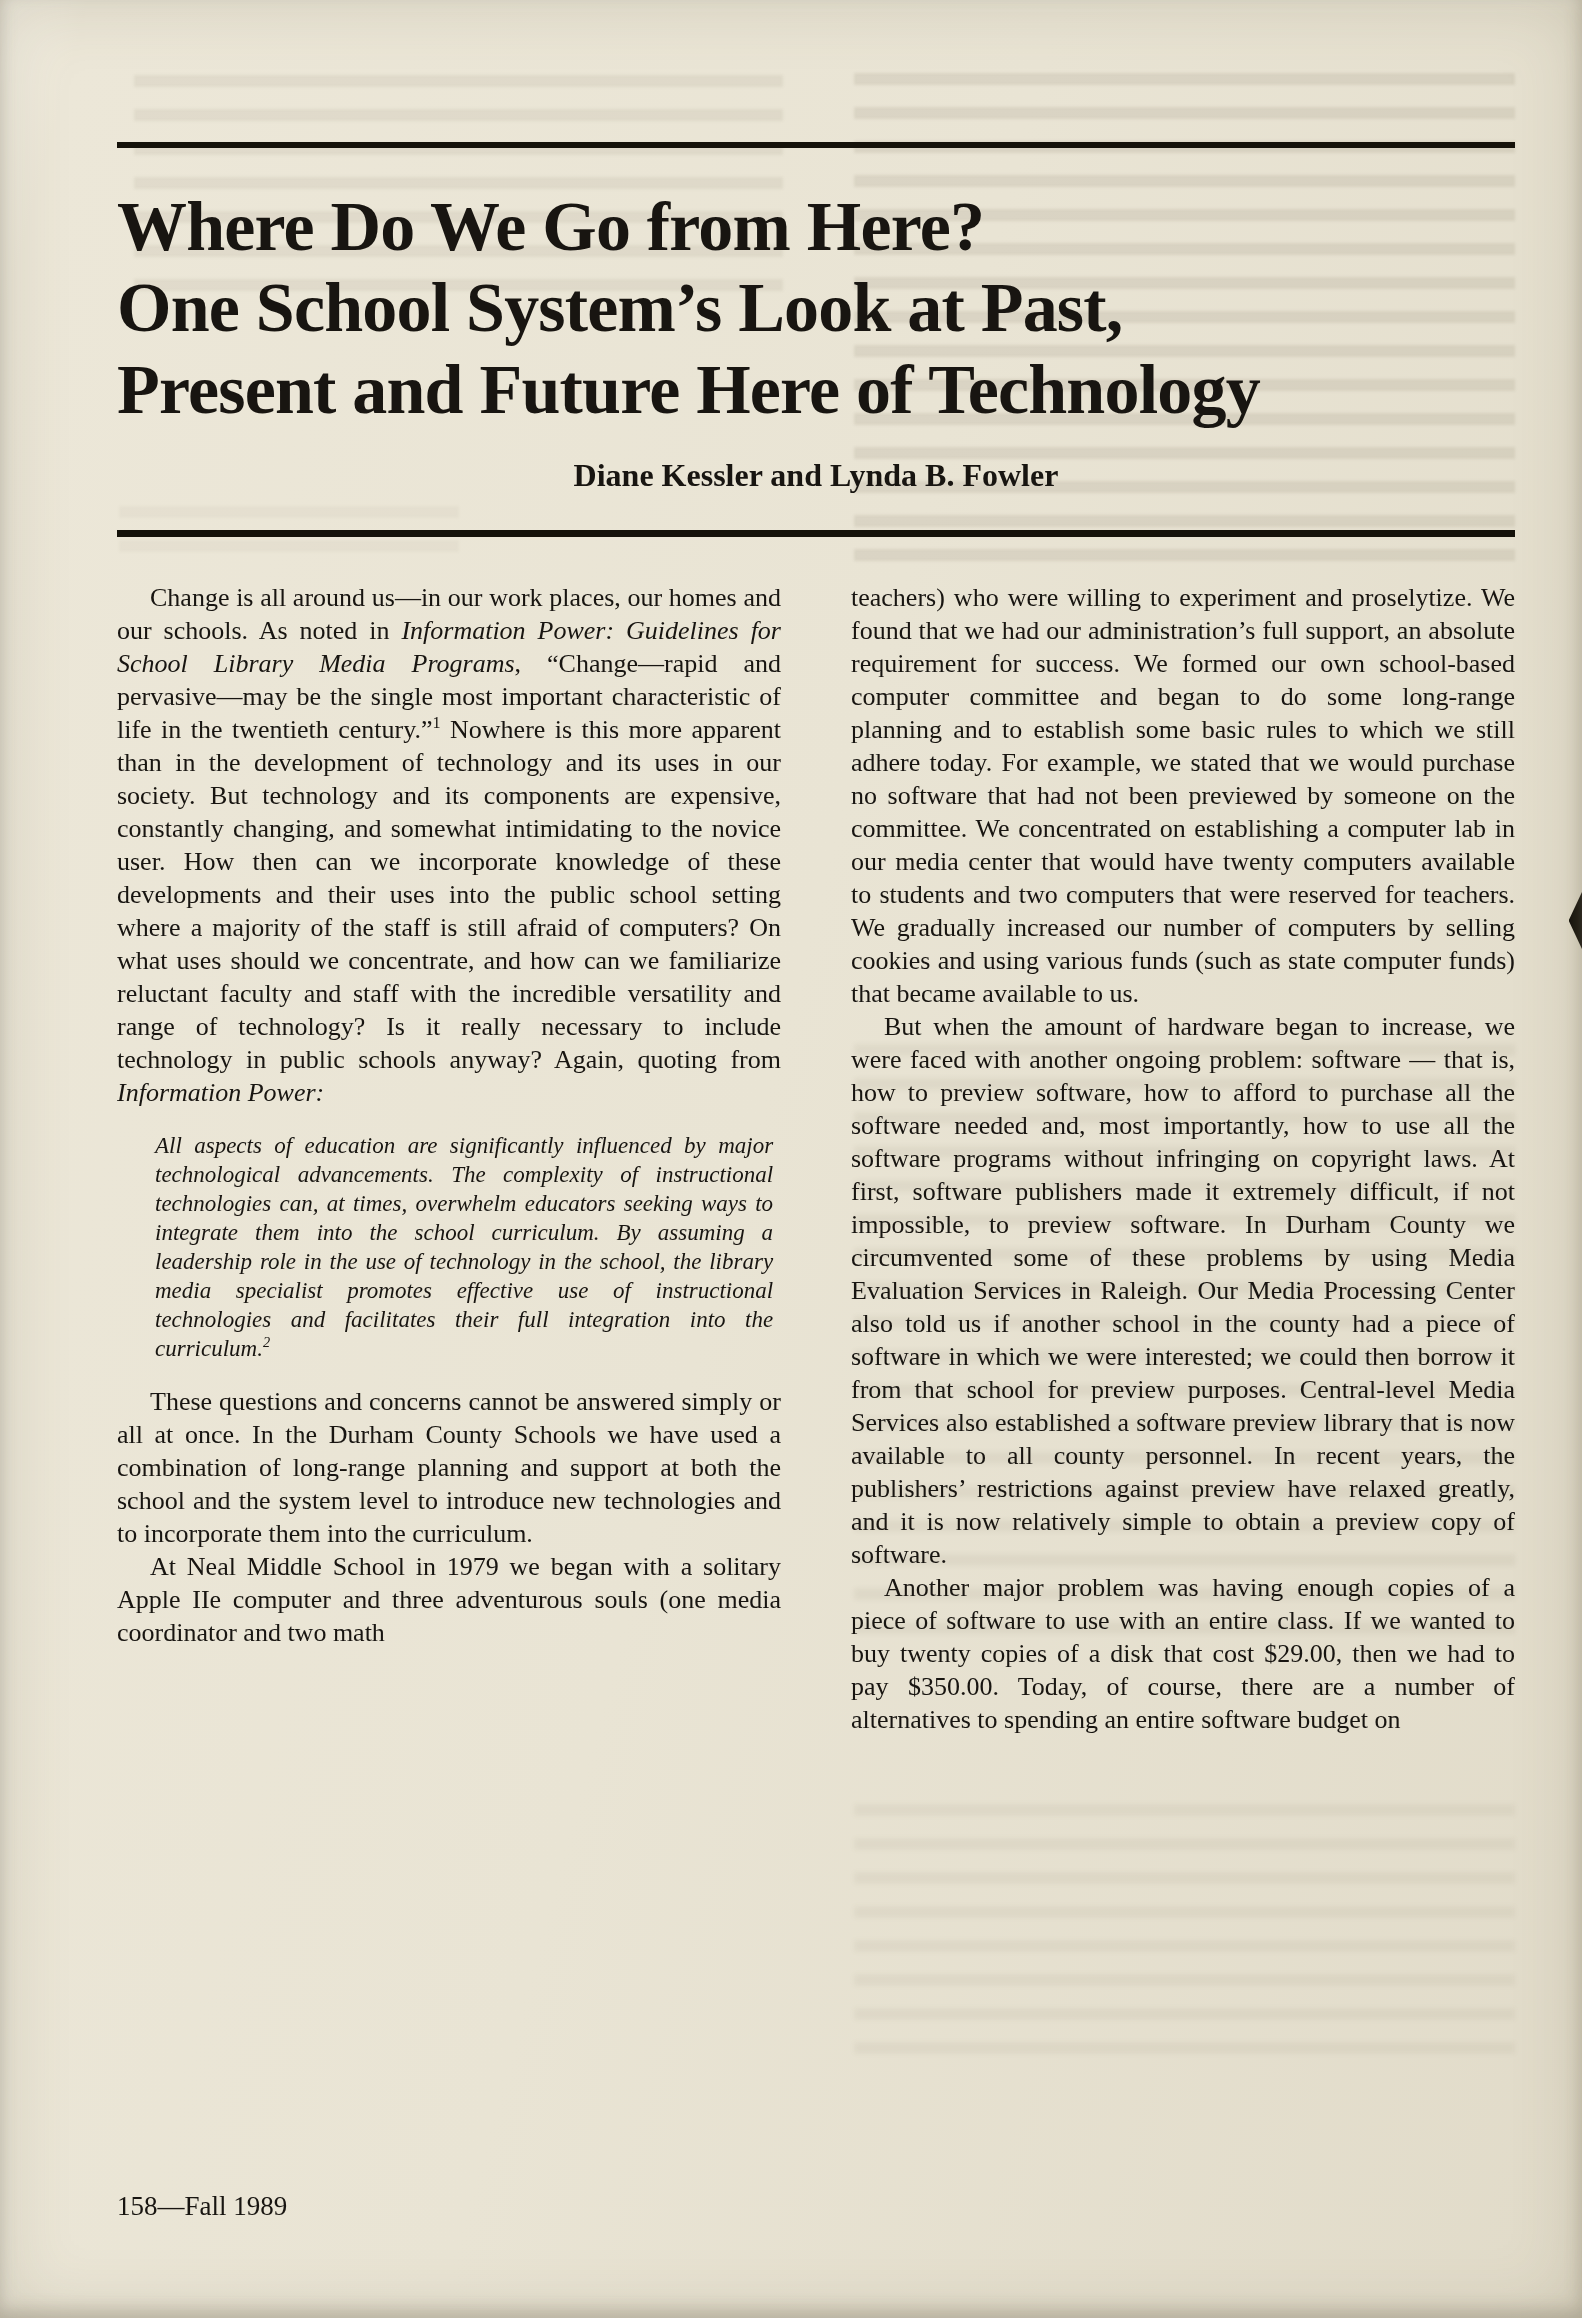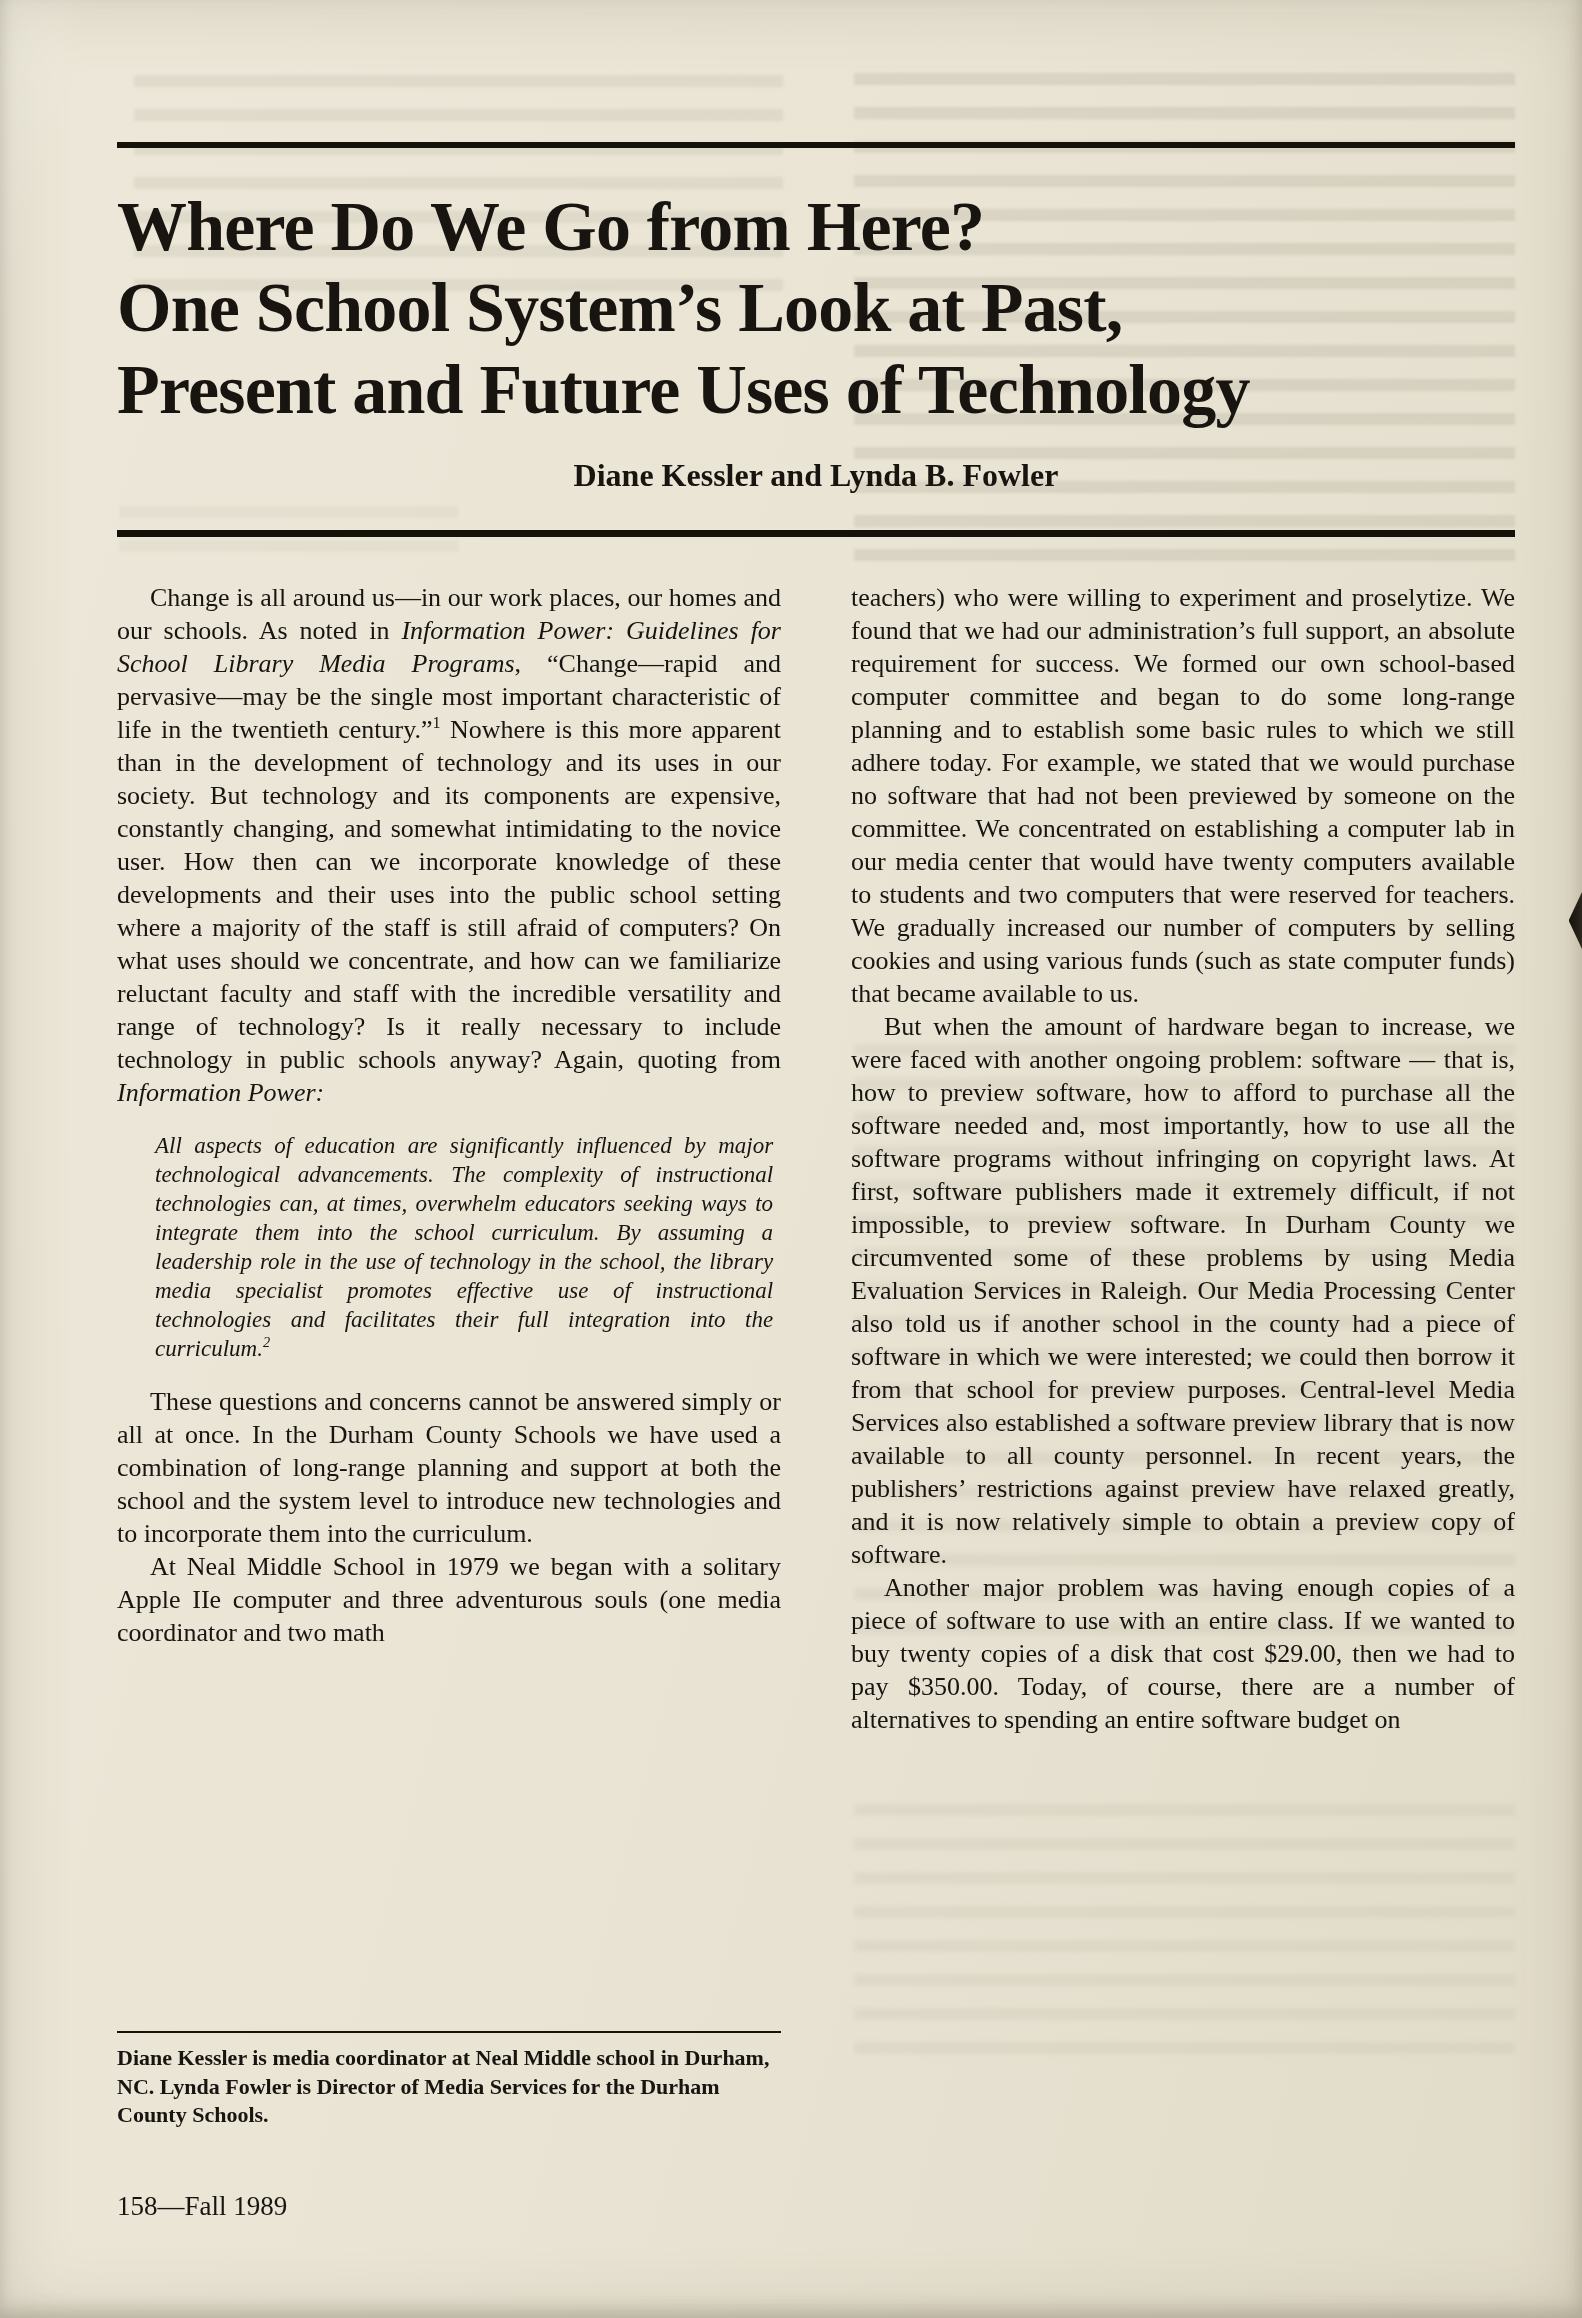--- a/index.html
+++ b/index.html
@@ -126,35 +126,34 @@
   <div class="ghost g5"></div>
   <div class="artifact"></div>
 
   <div class="content">
 
     <div class="rule top"></div>
 
     <h1 class="title">
       <div>Where Do We Go from Here?</div>
       <div>One School System’s Look at Past,</div>
-      <div>Present and Future Uses of Technology</div>
+      <div>Present and Future Here of Technology</div>
     </h1>
 
     <div class="byline">Diane Kessler and Lynda B. Fowler</div>
 
     <div class="rule mid"></div>
 
     <div class="columns">
 
       <div class="col left">
         <p class="ind"><span>Change is all around us—in our work places, our homes and our schools. As noted in </span><span class="it">Information Power: Guidelines for School Library Media Programs</span><span>, “Change—rapid and pervasive—may be the single most important characteristic of life in the twentieth century.”</span><sup>1</sup><span> Nowhere is this more apparent than in the development of technology and its uses in our society. But technology and its components are expensive, constantly changing, and somewhat intimidating to the novice user. How then can we incorporate knowledge of these developments and their uses into the public school setting where a majority of the staff is still afraid of computers? On what uses should we concentrate, and how can we familiarize reluctant faculty and staff with the incredible versatility and range of technology? Is it really necessary to include technology in public schools anyway? Again, quoting from </span><span class="it">Information Power:</span></p>
         <blockquote><span>All aspects of education are significantly influenced by major technological advancements. The complexity of instructional technologies can, at times, overwhelm educators seeking ways to integrate them into the school curriculum. By assuming a leadership role in the use of technology in the school, the library media specialist promotes effective use of instructional technologies and facilitates their full integration into the curriculum.</span><sup>2</sup></blockquote>
         <p class="ind">These questions and concerns cannot be answered simply or all at once. In the Durham County Schools we have used a combination of long-range planning and support at both the school and the system level to introduce new technologies and to incorporate them into the curriculum.</p>
         <p class="ind">At Neal Middle School in 1979 we began with a solitary Apple IIe computer and three adventurous souls (one media coordinator and two math</p>
-        <div class="footnote">Diane Kessler is media coordinator at Neal Middle school in Durham, NC. Lynda Fowler is Director of Media Services for the Durham County Schools.</div>
       </div>
 
       <div class="col right">
         <p>teachers) who were willing to experiment and proselytize. We found that we had our administration’s full support, an absolute requirement for success. We formed our own school-based computer committee and began to do some long-range planning and to establish some basic rules to which we still adhere today. For example, we stated that we would purchase no software that had not been previewed by someone on the committee. We concentrated on establishing a computer lab in our media center that would have twenty computers available to students and two computers that were reserved for teachers. We gradually increased our number of computers by selling cookies and using various funds (such as state computer funds) that became available to us.</p>
         <p class="ind">But when the amount of hardware began to increase, we were faced with another ongoing problem: software — that is, how to preview software, how to afford to purchase all the software needed and, most importantly, how to use all the software programs without infringing on copyright laws. At first, software publishers made it extremely difficult, if not impossible, to preview software. In Durham County we circumvented some of these problems by using Media Evaluation Services in Raleigh. Our Media Processing Center also told us if another school in the county had a piece of software in which we were interested; we could then borrow it from that school for preview purposes. Central-level Media Services also established a software preview library that is now available to all county personnel. In recent years, the publishers’ restrictions against preview have relaxed greatly, and it is now relatively simple to obtain a preview copy of software.</p>
         <p class="ind">Another major problem was having enough copies of a piece of software to use with an entire class. If we wanted to buy twenty copies of a disk that cost $29.00, then we had to pay $350.00. Today, of course, there are a number of alternatives to spending an entire software budget on</p>
       </div>
 
     </div>
 

